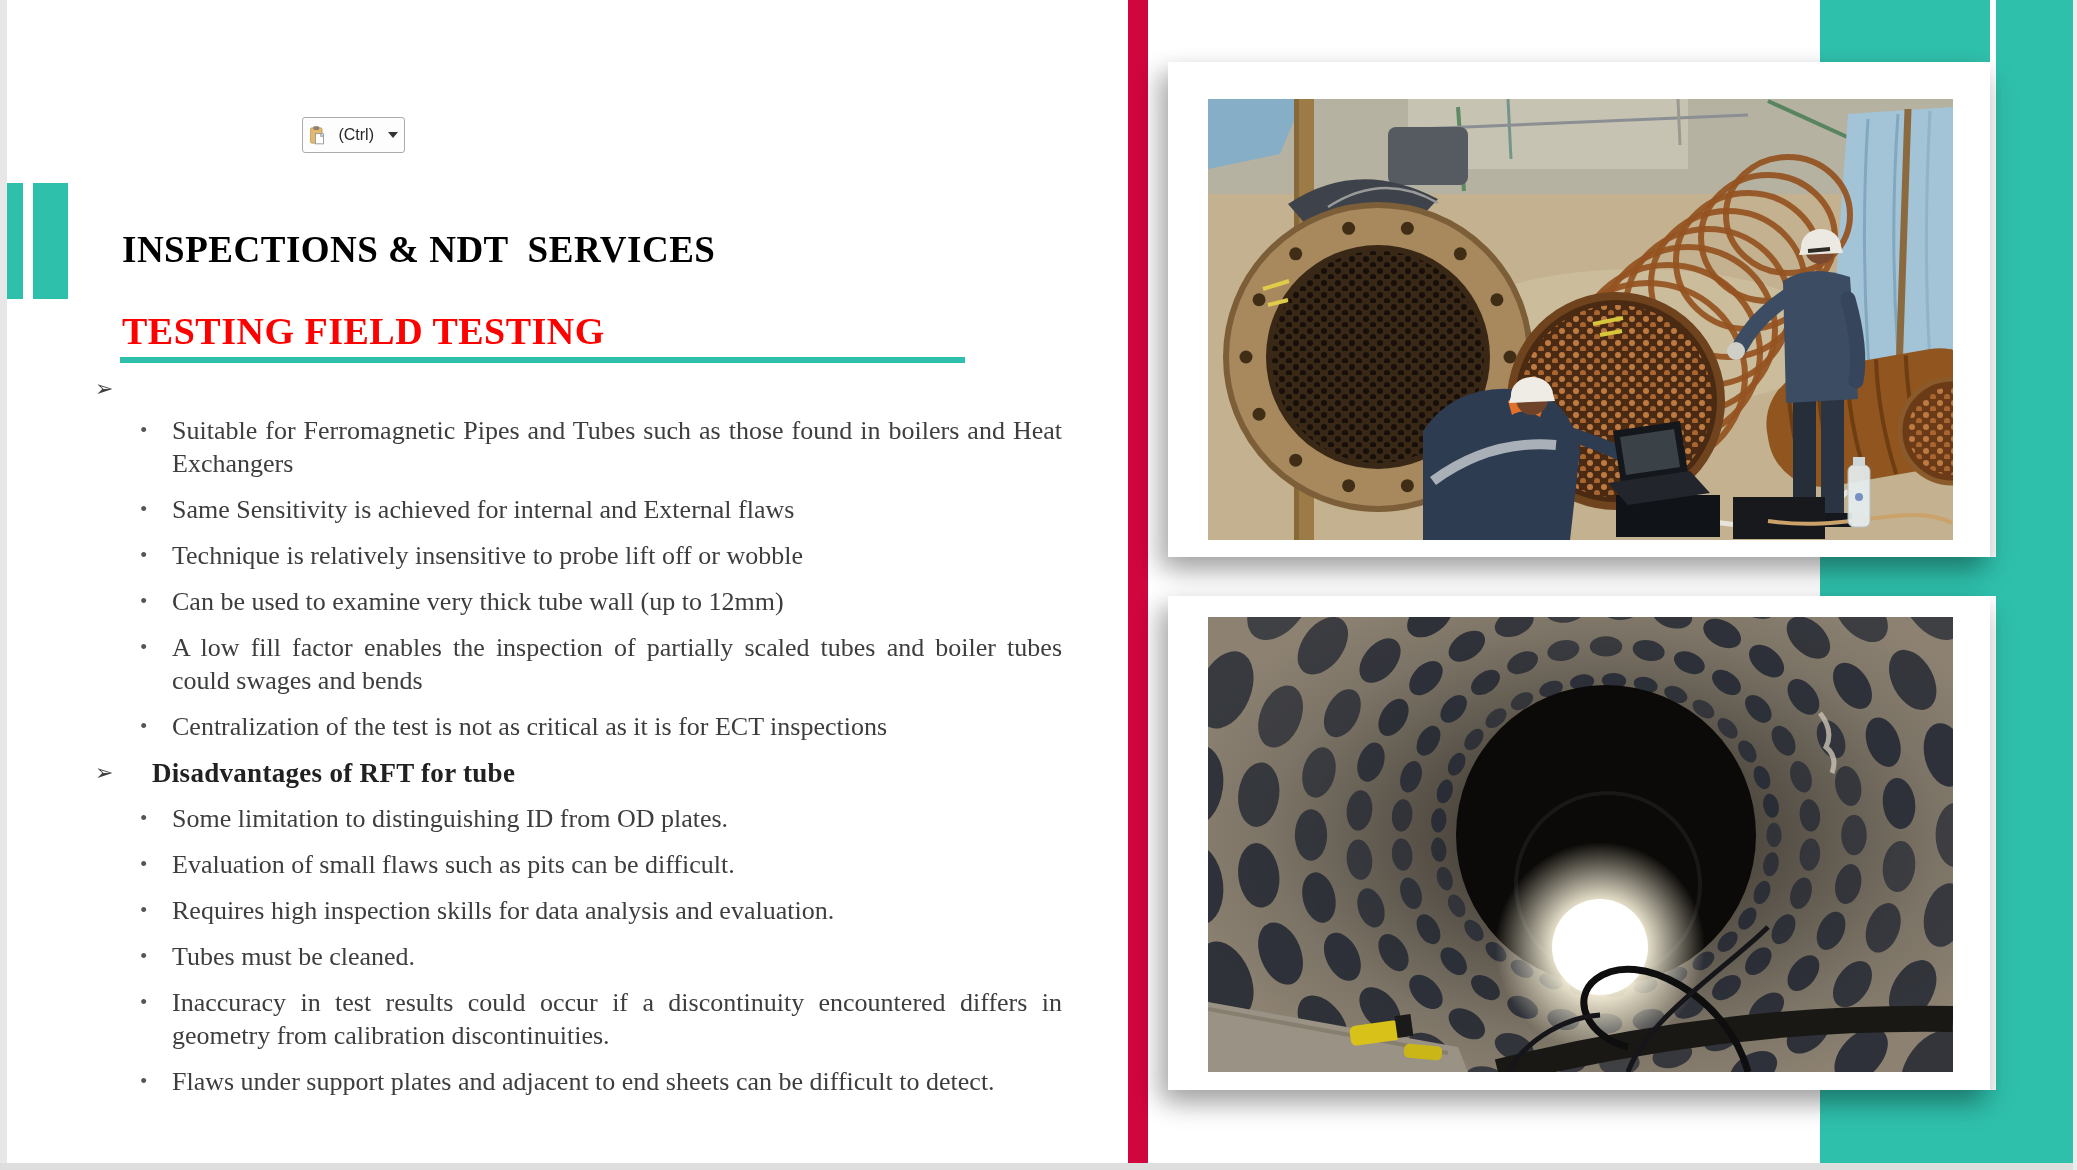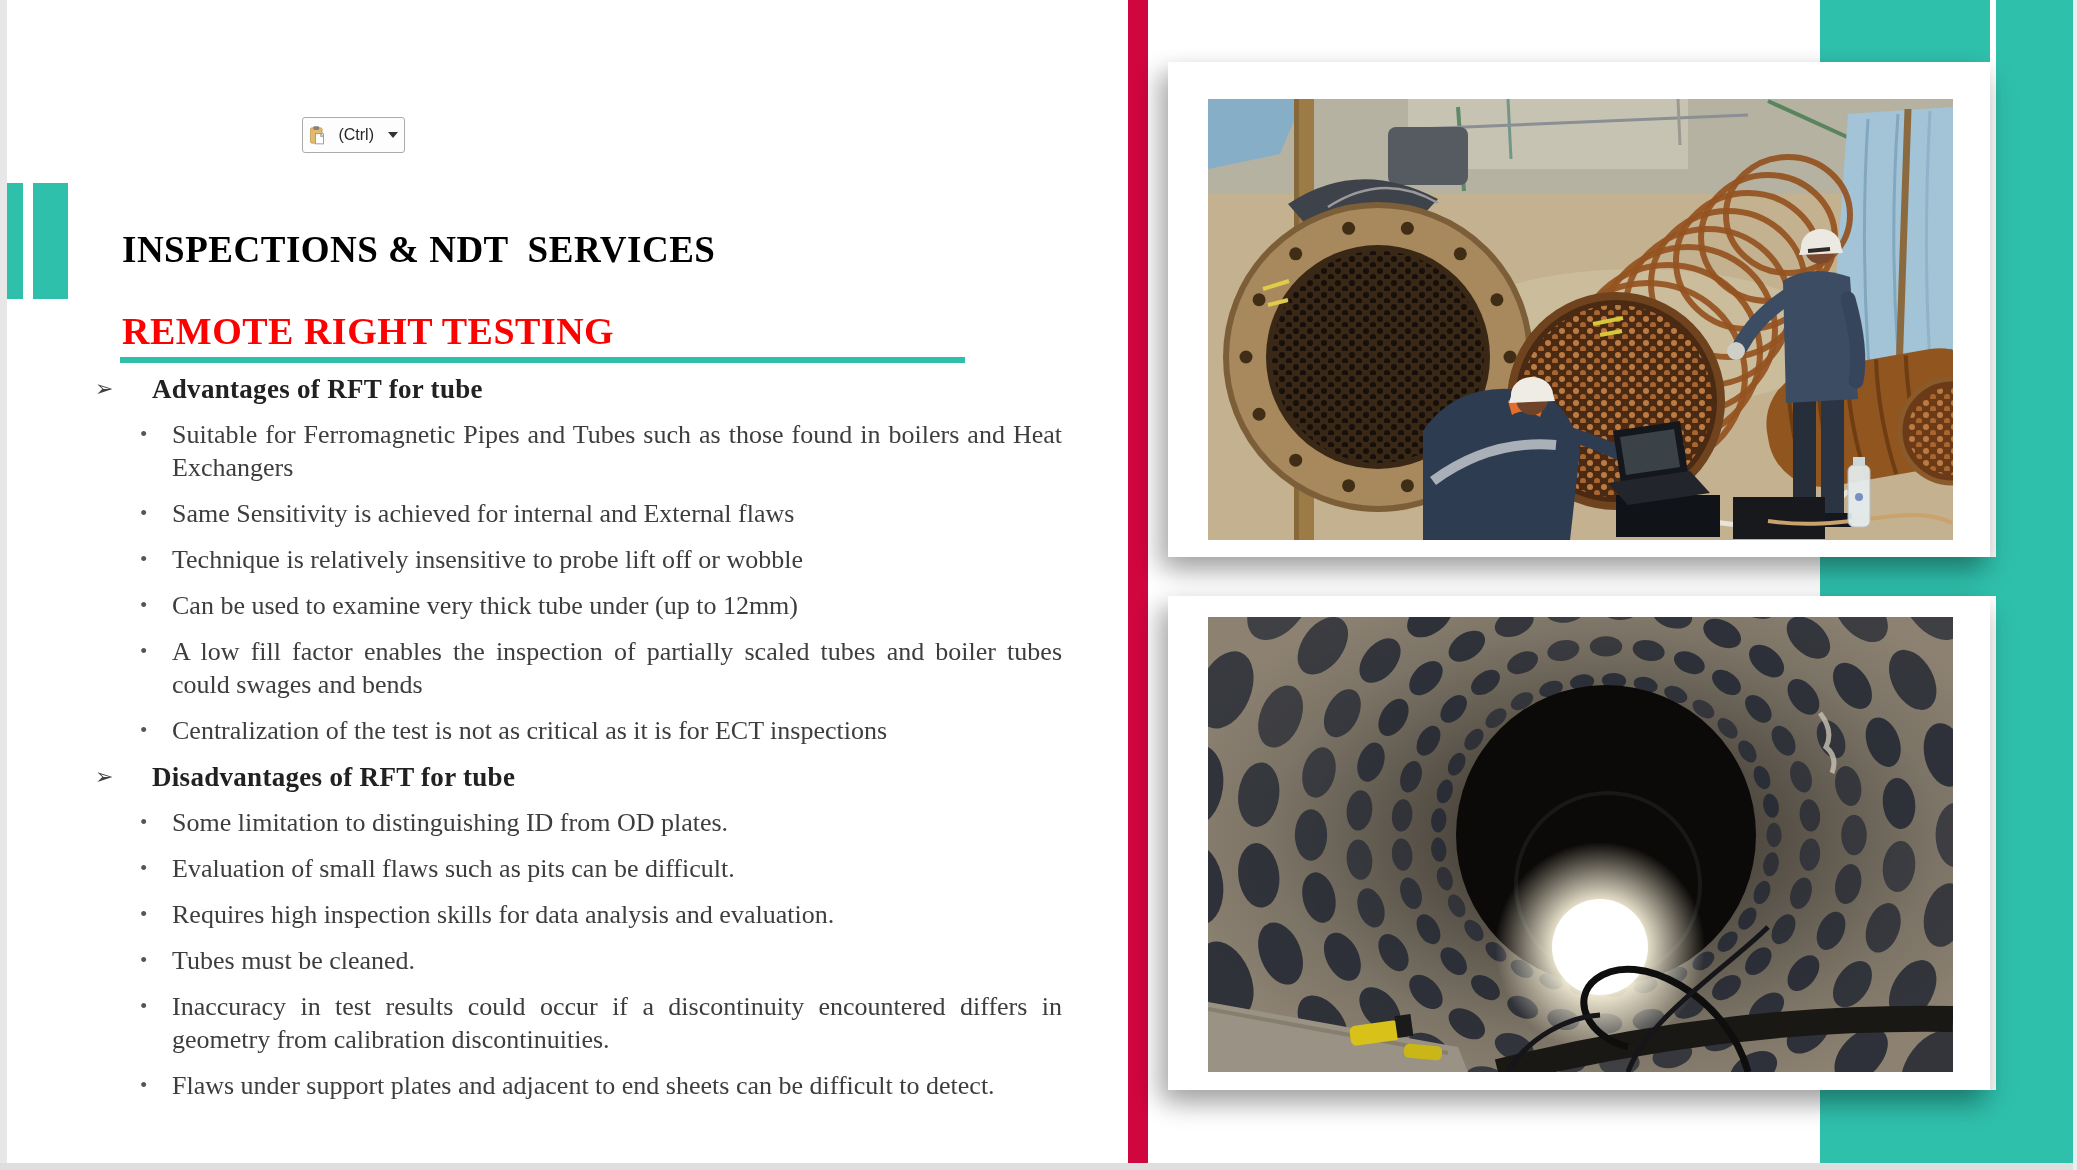--- a/index.html
+++ b/index.html
@@ -76,46 +76,45 @@
       <rect x="6" y="0.8" width="8" height="5" rx="1.5" fill="#8a8076"></rect>
       <rect x="9" y="11" width="11" height="14" fill="#ffffff" stroke="#8f969c" stroke-width="1.2"></rect>
       <path d="M16,11 L20,15 L16,15 Z" fill="#d7dadd" stroke="#8f969c" stroke-width="1"></path>
     </svg>
     <span>(Ctrl)</span>
     <span class="caret"></span>
   </div>
 
   <div class="abs title-block">
     <div class="title1">INSPECTIONS &amp; NDT  SERVICES</div>
-    <div class="title2">REMOTE RIGHT TESTING</div>
+    <div class="title2">TESTING FIELD TESTING</div>
   </div>
 
   <div class="abs rule"></div>
 
   <div class="abs content">
 
     <div class="section-heading">
       <span class="arrow">➢</span>
-      <span class="h-text">Advantages of RFT for tube</span>
     </div>
     <div class="bullet">
       <span class="dot">•</span>
       <span class="b-text">Suitable for Ferromagnetic Pipes and Tubes such as those found in boilers and Heat Exchangers</span>
     </div>
     <div class="bullet">
       <span class="dot">•</span>
       <span class="b-text">Same Sensitivity is achieved for internal and External flaws</span>
     </div>
     <div class="bullet">
       <span class="dot">•</span>
       <span class="b-text">Technique is relatively insensitive to probe lift off or wobble</span>
     </div>
     <div class="bullet">
       <span class="dot">•</span>
-      <span class="b-text">Can be used to examine very thick tube under (up to 12mm)</span>
+      <span class="b-text">Can be used to examine very thick tube wall (up to 12mm)</span>
     </div>
     <div class="bullet">
       <span class="dot">•</span>
       <span class="b-text">A low fill factor enables the inspection of partially scaled tubes and boiler tubes could swages and bends</span>
     </div>
     <div class="bullet">
       <span class="dot">•</span>
       <span class="b-text">Centralization of the test is not as critical as it is for ECT inspections</span>
     </div>
 

